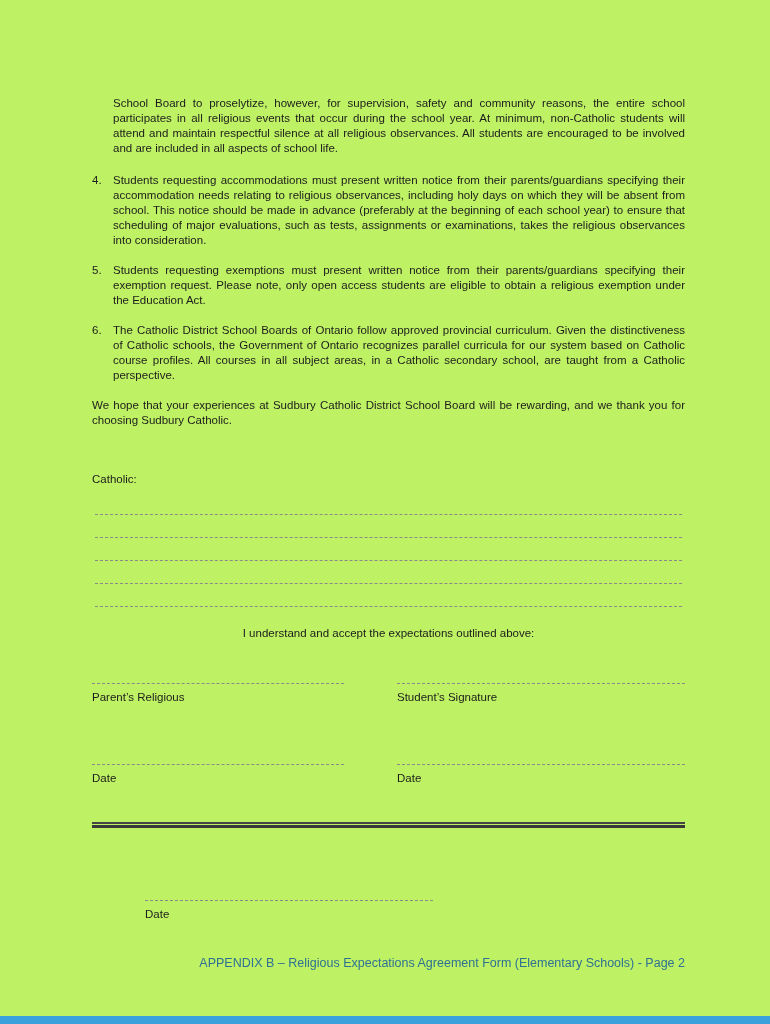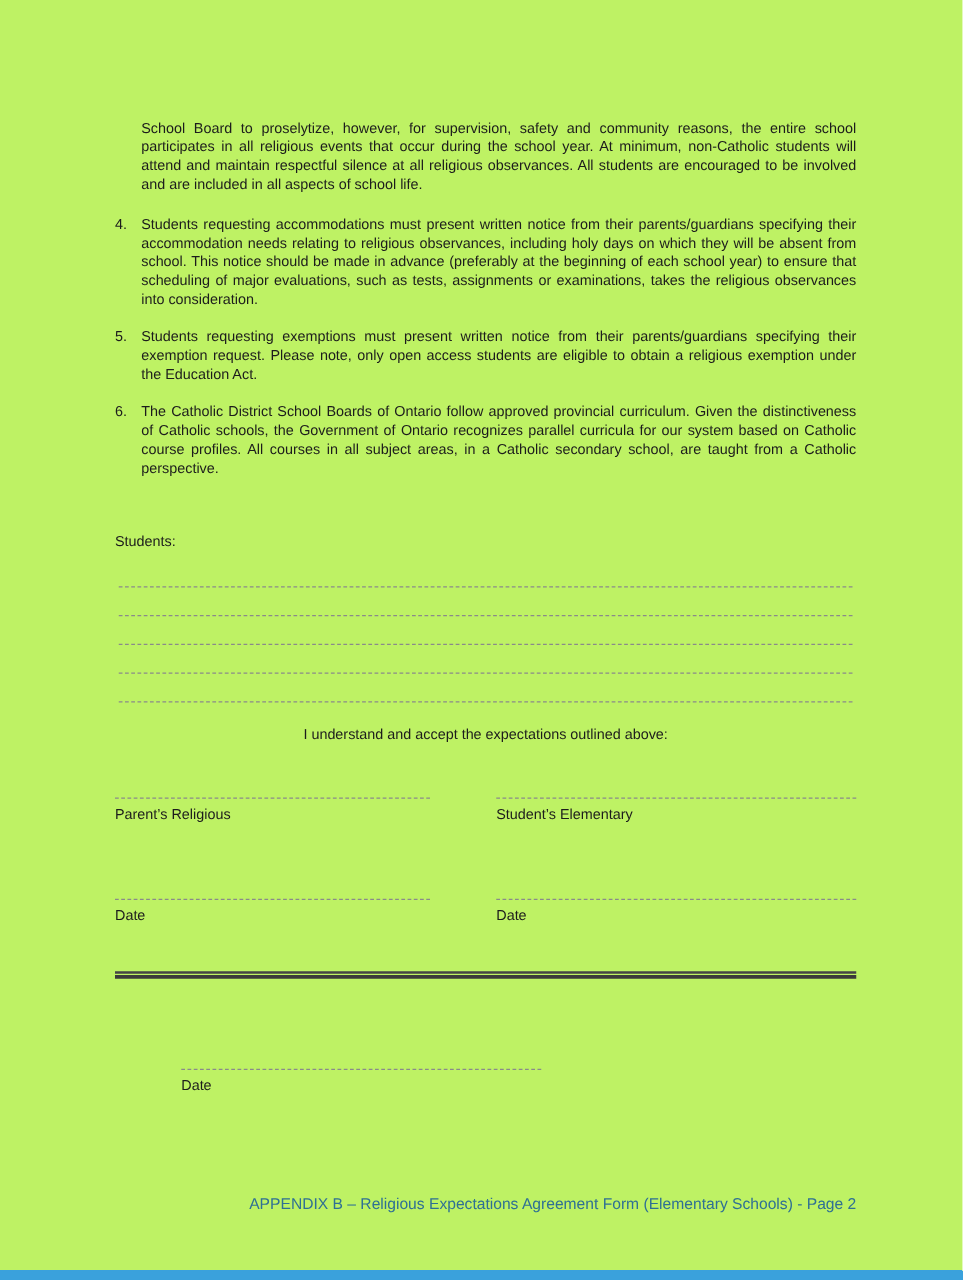--- a/index.html
+++ b/index.html
@@ -122,42 +122,43 @@
     <div class="list-item">
       <span class="num">5.</span>
       <span class="txt">Students requesting exemptions must present written notice from their parents/guardians specifying their exemption request.  Please note, only open access students are eligible to obtain a religious exemption under the Education Act.</span>
     </div>
 
     <div class="list-item">
       <span class="num">6.</span>
       <span class="txt">The Catholic District School Boards of Ontario follow approved provincial curriculum.  Given the distinctiveness of Catholic schools, the Government of Ontario recognizes parallel curricula for our system based on Catholic course profiles.  All courses in all subject areas, in a Catholic secondary school, are taught from a Catholic perspective.</span>
     </div>
 
+    <p class="para closing">We hope that your experiences at Sudbury Catholic District School Board will be rewarding, and we thank you for choosing Sudbury Catholic.</p>
 
-    <div class="comments-label">Students:</div>
+    <div class="comments-label">Catholic:</div>
 
     <div class="comments-lines">
       <div class="comment-line"></div>
       <div class="comment-line"></div>
       <div class="comment-line"></div>
       <div class="comment-line"></div>
       <div class="comment-line"></div>
     </div>
 
     <div class="ack">I understand and accept the expectations outlined above:</div>
 
     <div class="two-col sig-row">
       <div class="col-left">
         <div class="sig-line"></div>
         <div class="sig-label">Parent’s Religious</div>
       </div>
       <div class="col-gap"></div>
       <div class="col-right">
         <div class="sig-line"></div>
-        <div class="sig-label">Student’s Elementary</div>
+        <div class="sig-label">Student’s Signature</div>
       </div>
     </div>
 
     <div class="two-col date-row">
       <div class="col-left">
         <div class="sig-line"></div>
         <div class="sig-label">Date</div>
       </div>
       <div class="col-gap"></div>
       <div class="col-right">

